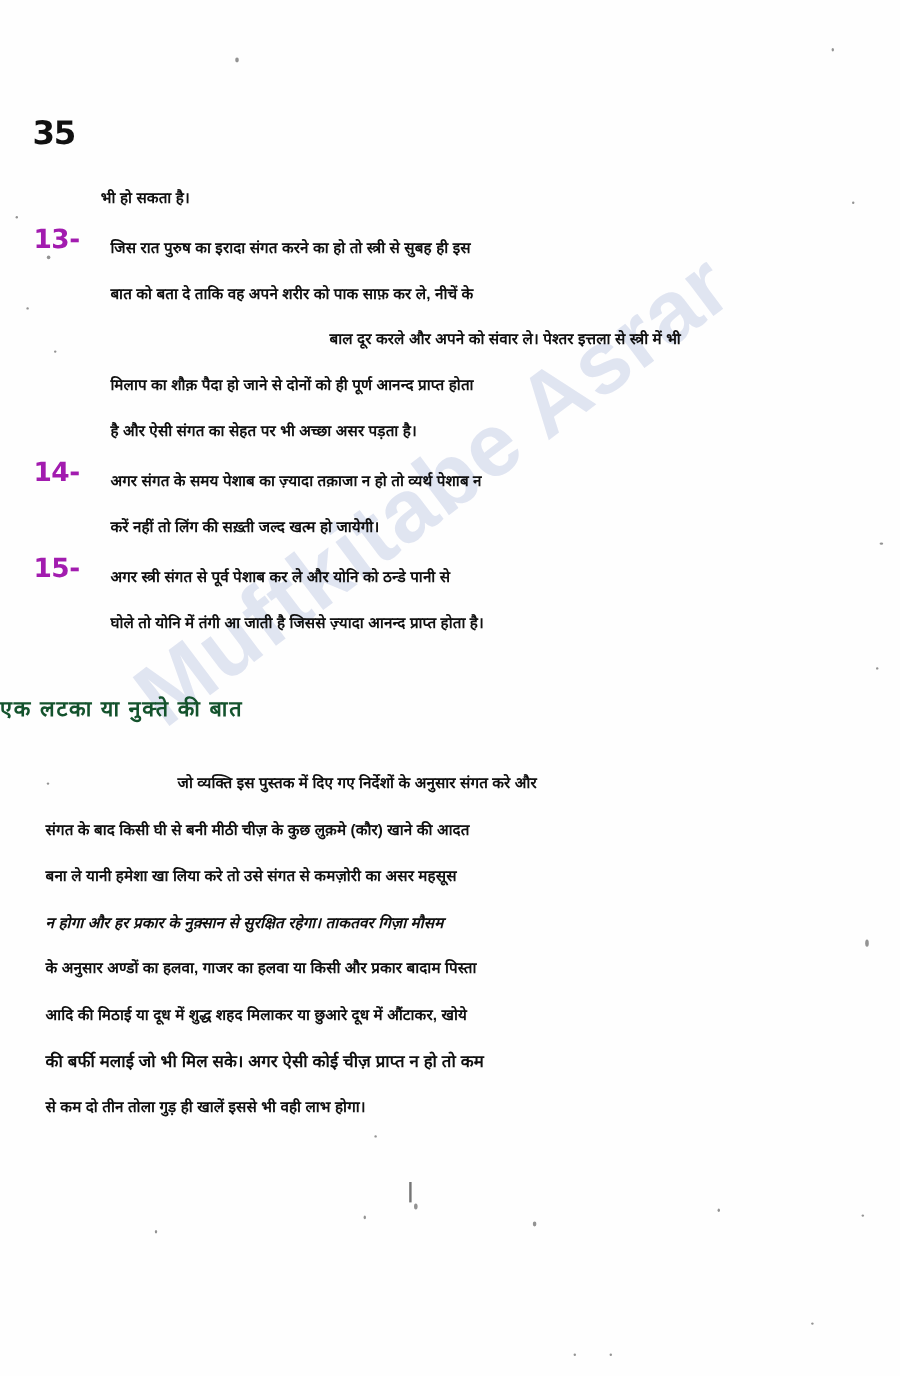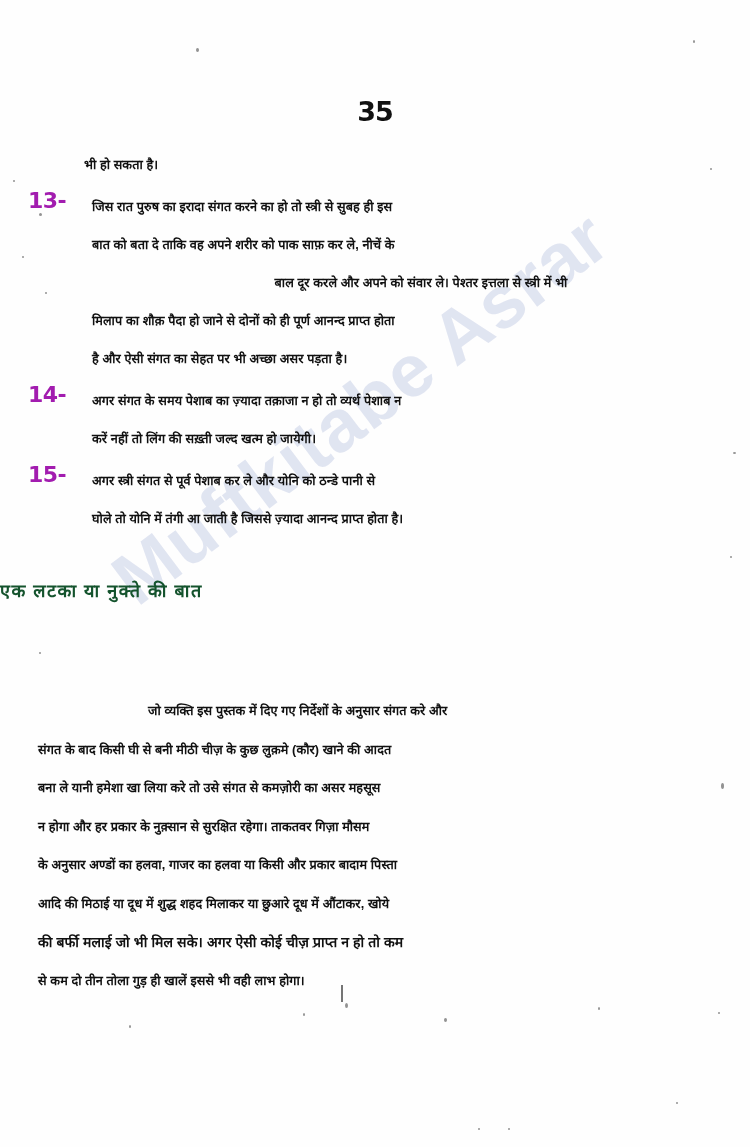--- a/index.html
+++ b/index.html
@@ -53,26 +53,26 @@
   .content {
     position: relative;
     z-index: 3;
   }
 
   .page-number {
     position: absolute;
     left: 0;
     right: 0;
     top: 96px;
-    text-align: center;
     font-family: "DejaVu Sans", sans-serif;
     font-size: 27px;
     font-weight: 700;
     letter-spacing: -1px;
     color: #111;
+    padding-left: 27px;
   }
 
   .body-block {
     position: absolute;
     left: 0;
     top: 146px;
     width: 750px;
   }
 
   .text-line {
@@ -119,21 +119,21 @@
     font-weight: 700;
     font-size: 38px;
     letter-spacing: 1.5px;
     color: #14532d;
     padding-right: 40px;
   }
 
   .para {
     position: absolute;
     left: 38px;
-    top: 692px;
+    top: 634px;
     width: 680px;
   }
   .para .text-line {
     line-height: 38.5px;
     font-size: 23.5px;
   }
   .para .indent { padding-left: 110px; }
 
   
   .tick {
@@ -214,21 +214,21 @@
       </div>
 
     </div>
 
     <div class="heading" style="font-size: 18px;">एक लटका या नुक्ते की बात</div>
 
     <div class="para">
       <div class="text-line indent" style="font-size: 12.7px;">जो व्यक्ति इस पुस्तक में दिए गए निर्देशों के अनुसार संगत करे और</div>
       <div class="text-line" style="font-size: 12.7px;">संगत के बाद किसी घी से बनी मीठी चीज़ के कुछ लुक़मे (कौर) खाने की आदत</div>
       <div class="text-line" style="font-size: 12.7px;">बना ले यानी हमेशा खा लिया करे तो उसे संगत से कमज़ोरी का असर महसूस</div>
-      <div class="text-line" style="font-size: 12.7px;">न होगा और हर प्रकार के नुक़्सान से सुरक्षित रहेगा। ताकतवर गिज़ा मौसम</div>
+      <div class="text-line" style="font-size: 12.7px; font-style: italic;">न होगा और हर प्रकार के नुक़्सान से सुरक्षित रहेगा। ताकतवर गिज़ा मौसम</div>
       <div class="text-line" style="font-size: 12.7px;">के अनुसार अण्डों का हलवा, गाजर का हलवा या किसी और प्रकार बादाम पिस्ता</div>
       <div class="text-line" style="font-size: 12.7px;">आदि की मिठाई या दूध में शुद्ध शहद मिलाकर या छुआरे दूध में औंटाकर, खोये</div>
       <div class="text-line" style="font-size: 14px;">की बर्फी मलाई जो भी मिल सके। अगर ऐसी कोई चीज़ प्राप्त न हो तो कम</div>
       <div class="text-line" style="font-size: 12.7px;">से कम दो तीन तोला गुड़ ही खालें इससे भी वही लाभ होगा।</div>
     </div>
 
     <div class="tick"></div>
 
   </div>
 </div>

